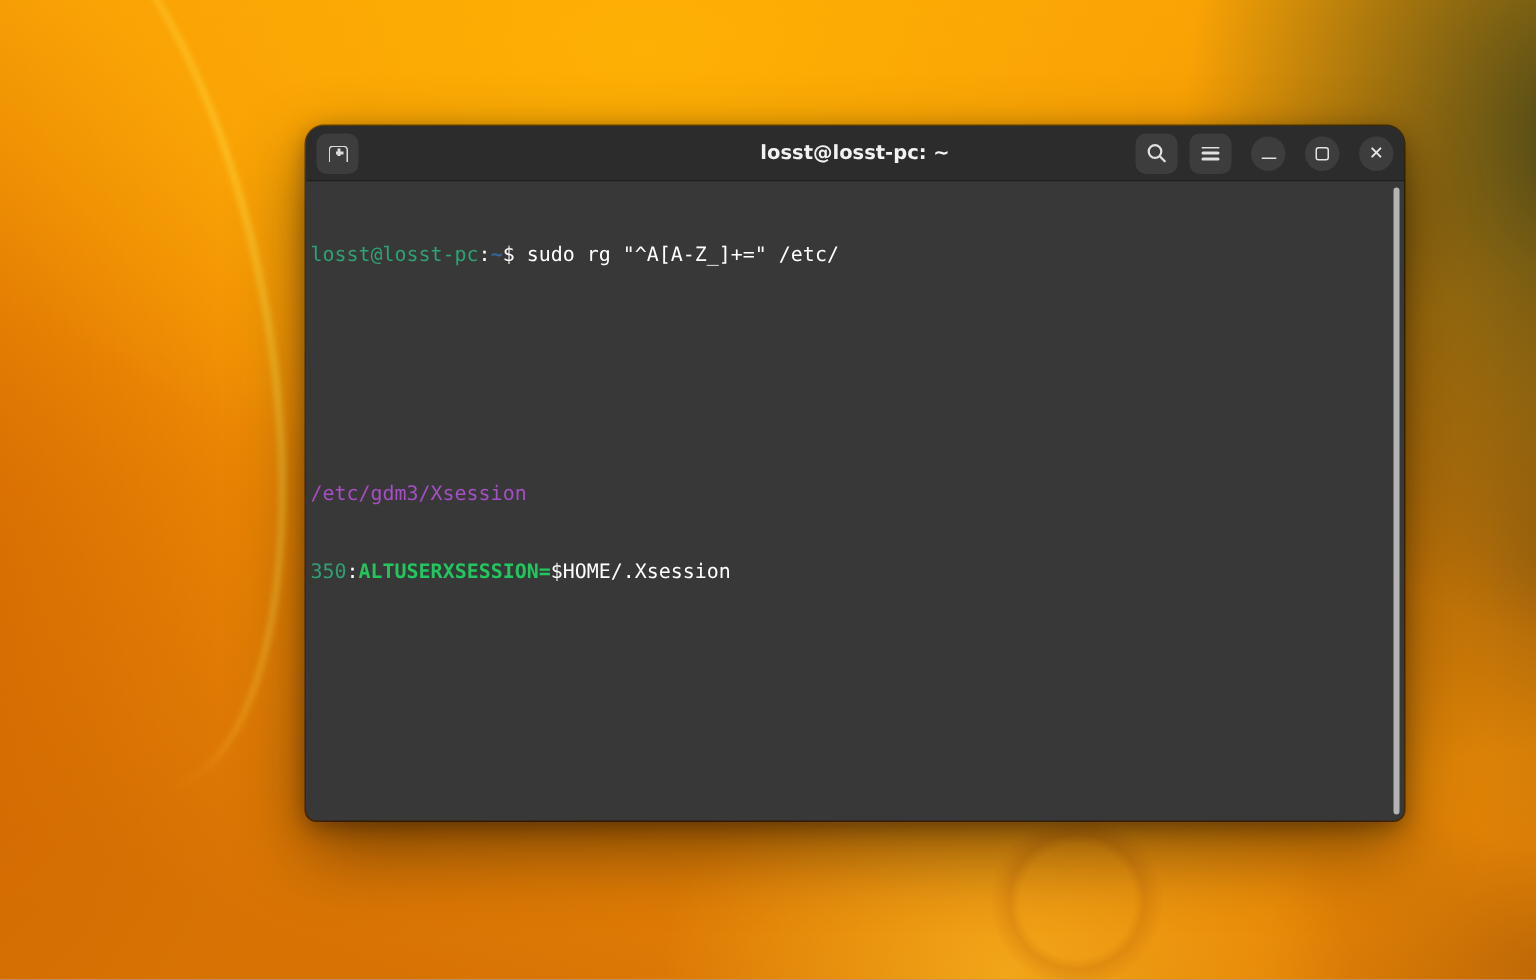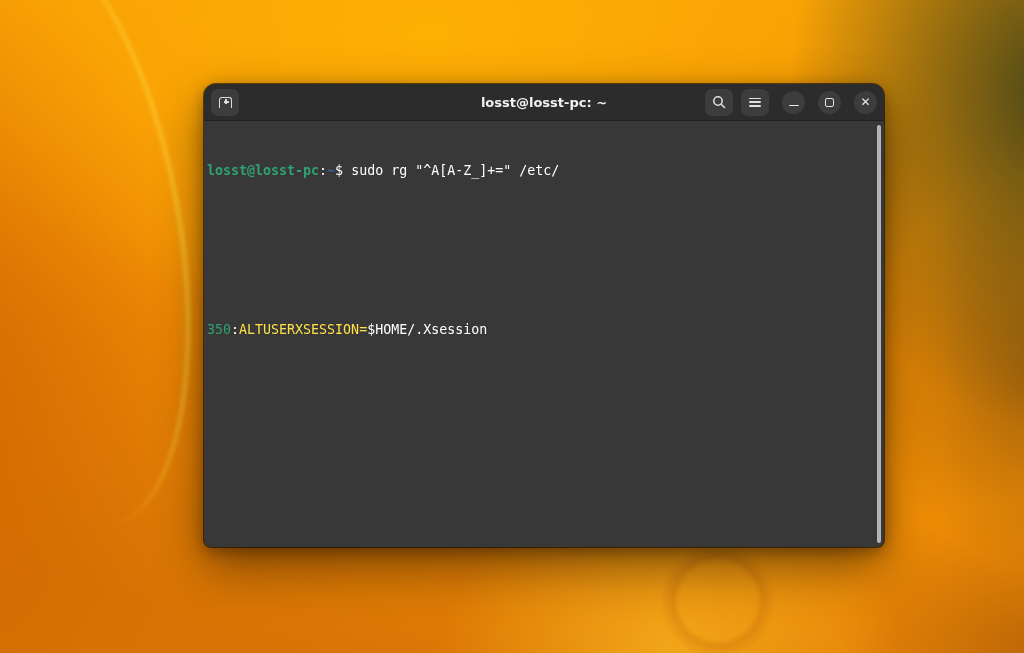--- a/index.html
+++ b/index.html
@@ -23,21 +23,21 @@
   .petal-edge {
     position: absolute; left: -70px; top: -90px; width: 250px; height: 620px;
     border-right: 3px solid rgba(255,222,70,0.75);
     border-radius: 0 60% 45% 0 / 0 55% 45% 0;
     transform: rotate(-8deg);
     filter: blur(2px);
   }
 
   
   .window {
-    position: absolute; left: 204px; top: 84px; width: 680px; height: 463px;
+    position: absolute; left: 204px; top: 84px; width: 732px; height: 463px;
     border-radius: 12px 12px 7px 7px;
     background: #383838;
     box-shadow: 0 20px 50px rgba(0,0,0,0.45), 0 4px 16px rgba(0,0,0,0.35), 0 0 0 1px rgba(0,0,0,0.55);
     display: flex; flex-direction: column;
   }
   .titlebar {
     height: 37px; flex: 0 0 37px;
     background: #2c2c2c;
     border-radius: 12px 12px 0 0;
     border-bottom: 1px solid #1f1f1f;
@@ -86,23 +86,23 @@
     padding: 6px 14px 0 3px;
     font-family: "DejaVu Sans Mono", "Liberation Mono", monospace;
     font-size: 13.3px; line-height: 17.6px;
     color: #ffffff;
     white-space: pre;
     border-radius: 0 0 7px 7px;
     overflow: hidden;
   }
   .line { height: 17.6px; }
   .green  { color: #2fa173; }
-  .bold   { font-weight: bold; }
+  .bold   { font-weight: normal; }
   .purple { color: #a54fc4; }
-  .red    { color: #fde047; font-weight: normal; margin-top: 48px; }
+  .red    { color: #22c55e; font-weight: bold; margin-top: 48px; }
   .blue   { color: #35639b; font-weight: bold; }
   .white  { color: #ffffff; }
   .scrollbar {
     position: absolute; right: 3px; top: 4px; bottom: 4px; width: 4px;
     background: #b4b4b4; border-radius: 2px;
   }
 </style>
 </head>
 <body>
 
@@ -143,20 +143,21 @@
         </button>
       </div>
     </div>
 
     <div class="term">
       <div class="line"><span class="green bold">losst@losst-pc</span><span class="white">:</span><span class="blue">~</span><span class="white">$ </span><span class="white">sudo rg "^A[A-Z_]+=" /etc/</span></div>
 
       
       <div id="results">
         <div class="block">
+          <div class="line"><span class="purple">/etc/gdm3/Xsession</span></div>
           <div class="line"><span class="green">350</span><span class="white">:</span><span class="red">ALTUSERXSESSION=</span><span class="white">$HOME/.Xsession</span></div>
           <div class="line"></div>
         </div>
       
         <div class="block">
           
           
           
         </div>
       

